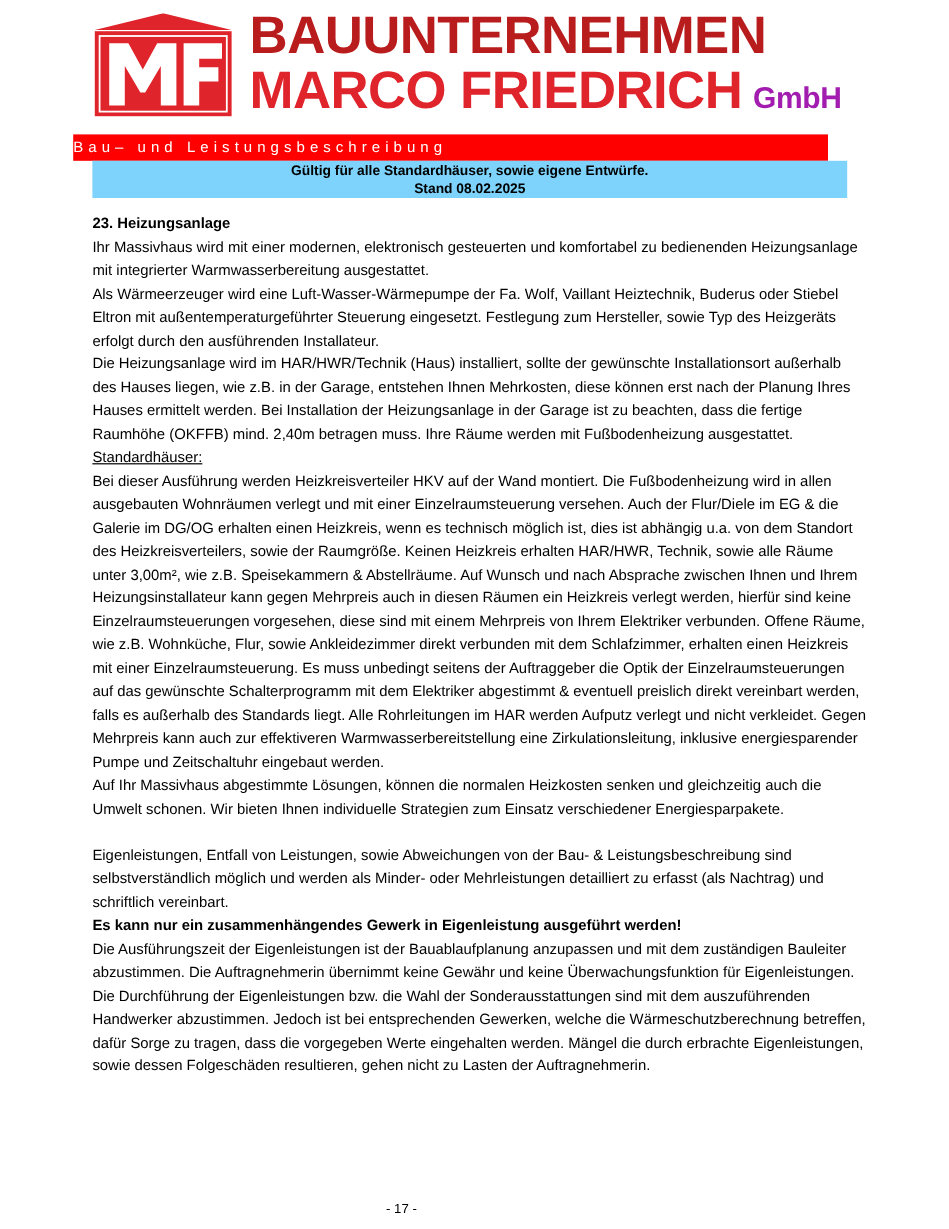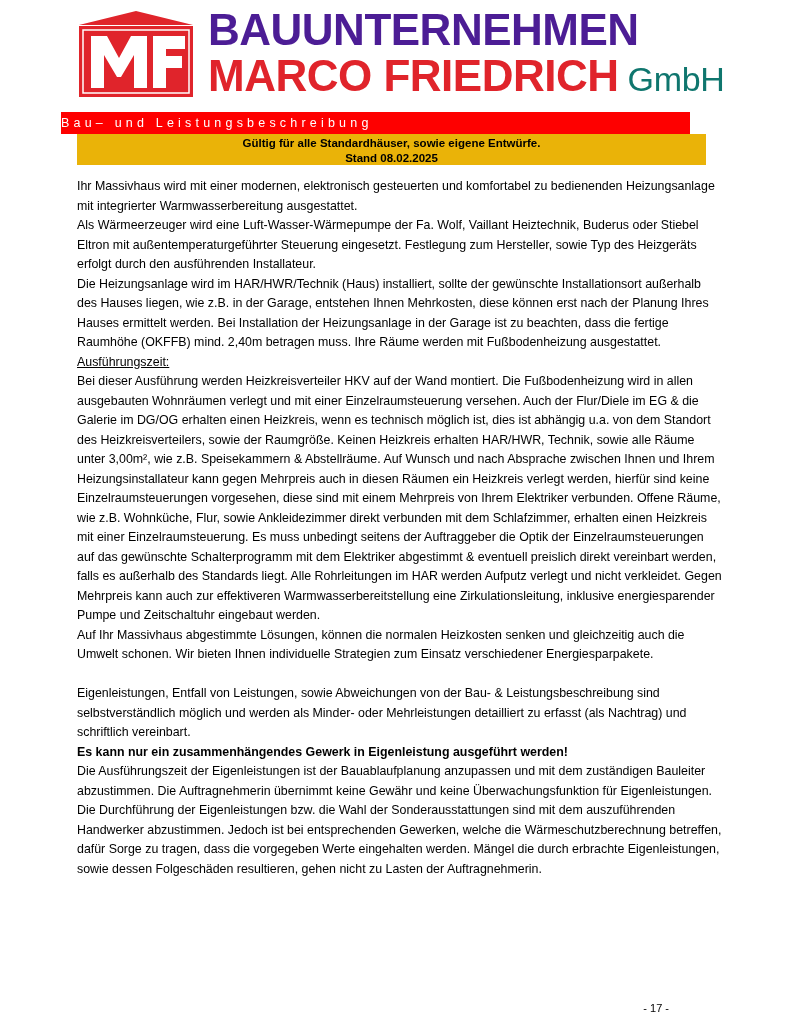--- a/index.html
+++ b/index.html
@@ -49,46 +49,46 @@
     height: 92px;
   }
   .logo-line1 {
     position: absolute;
     left: 0;
     top: -4px;
     font-size: 44px;
     line-height: 46px;
     font-weight: bold;
     letter-spacing: -0.5px;
-    color: #4c1d95;
+    color: #b91c1c;
     white-space: nowrap;
     transform: scaleX(1.0);
     transform-origin: left top;
     font-stretch: condensed;
   }
   .logo-line2wrap {
     position: absolute;
     left: 0;
     top: 42px;
     white-space: nowrap;
   }
   .logo-line2 {
     font-size: 44px;
     line-height: 46px;
     font-weight: bold;
     letter-spacing: -0.5px;
     color: #e0242b;
     font-stretch: condensed;
   }
   .logo-gmbh {
-    font-size: 34px;
+    font-size: 25px;
     line-height: 46px;
-    font-weight: normal;
+    font-weight: bold;
     letter-spacing: -0.3px;
-    color: #0f766e;
+    color: #a21caf;
     margin-left: 9px;
     vertical-align: baseline;
   }
 
   
   .banner-red {
     position: absolute;
     left: 61px;
     top: 112px;
     width: 629px;
@@ -100,21 +100,21 @@
     letter-spacing: 4.2px;
     line-height: 22px;
     white-space: nowrap;
   }
   .banner-gray {
     position: absolute;
     left: 77px;
     top: 134px;
     width: 629px;
     height: 31px;
-    background: #eab308;
+    background: #7dd3fc;
     color: #000000;
     text-align: center;
     padding-top: 2px;
   }
   .banner-gray .g1 {
     font-size: 11.5px;
     font-weight: bold;
     line-height: 15px;
     display: block;
   }
@@ -159,21 +159,21 @@
   .gap {
     height: 19.5px;
   }
 
   
   .footer {
     position: absolute;
     left: 0;
     top: 1002px;
     width: 669px;
-    text-align: right;
+    text-align: center;
     font-size: 11px;
     color: #000000;
   }
 </style>
 </head>
 <body>
 
 <div class="page">
 
   <div class="logo-block">
@@ -205,24 +205,25 @@
   <div class="banner-red">Bau– und Leistungsbeschreibung</div>
 
   <div class="banner-gray">
     <span class="g1">Gültig für alle Standardhäuser, sowie eigene Entwürfe.</span>
     <span class="g2">Stand 08.02.2025</span>
   </div>
 
   <div class="content">
 
     <div>
+      <p class="sec-title">23. Heizungsanlage</p>
       <p class="para">Ihr Massivhaus wird mit einer modernen, elektronisch gesteuerten und komfortabel zu bedienenden Heizungsanlage mit integrierter Warmwasserbereitung ausgestattet.</p>
       <p class="para">Als Wärmeerzeuger wird eine Luft-Wasser-Wärmepumpe der Fa. Wolf, Vaillant Heiztechnik, Buderus oder Stiebel Eltron mit außentemperaturgeführter Steuerung eingesetzt. Festlegung zum Hersteller, sowie Typ des Heizgeräts erfolgt durch den ausführenden Installateur.</p>
       <p class="para">Die Heizungsanlage wird im HAR/HWR/Technik (Haus) installiert, sollte der gewünschte Installationsort außerhalb des Hauses liegen, wie z.B. in der Garage, entstehen Ihnen Mehrkosten, diese können erst nach der Planung Ihres Hauses ermittelt werden. Bei Installation der Heizungsanlage in der Garage ist zu beachten, dass die fertige Raumhöhe (OKFFB) mind. 2,40m betragen muss. Ihre Räume werden mit Fußbodenheizung ausgestattet.</p>
-      <p class="sub-underline">Ausführungszeit:</p>
+      <p class="sub-underline">Standardhäuser:</p>
       <p class="para">Bei dieser Ausführung werden Heizkreisverteiler HKV auf der Wand montiert. Die Fußbodenheizung wird in allen ausgebauten Wohnräumen verlegt und mit einer Einzelraumsteuerung versehen. Auch der Flur/Diele im EG &amp; die Galerie im DG/OG erhalten einen Heizkreis, wenn es technisch möglich ist, dies ist abhängig u.a. von dem Standort des Heizkreisverteilers, sowie der Raumgröße. Keinen Heizkreis erhalten HAR/HWR, Technik, sowie alle Räume unter 3,00m², wie z.B. Speisekammern &amp; Abstellräume. Auf Wunsch und nach Absprache zwischen Ihnen und Ihrem Heizungsinstallateur kann gegen Mehrpreis auch in diesen Räumen ein Heizkreis verlegt werden, hierfür sind keine Einzelraumsteuerungen vorgesehen, diese sind mit einem Mehrpreis von Ihrem Elektriker verbunden. Offene Räume, wie z.B. Wohnküche, Flur, sowie Ankleidezimmer direkt verbunden mit dem Schlafzimmer, erhalten einen Heizkreis mit einer Einzelraumsteuerung. Es muss unbedingt seitens der Auftraggeber die Optik der  Einzelraumsteuerungen auf das gewünschte Schalterprogramm mit dem Elektriker abgestimmt &amp; eventuell preislich direkt vereinbart werden, falls es außerhalb des Standards liegt. Alle Rohrleitungen im HAR werden Aufputz verlegt und nicht verkleidet. Gegen Mehrpreis kann auch zur effektiveren Warmwasserbereitstellung eine Zirkulationsleitung, inklusive energiesparender Pumpe und Zeitschaltuhr eingebaut werden.</p>
       <p class="para">Auf Ihr Massivhaus abgestimmte Lösungen, können die normalen Heizkosten senken und gleichzeitig auch die Umwelt schonen. Wir bieten Ihnen individuelle Strategien zum Einsatz verschiedener Energiesparpakete.</p>
     </div>
 
     <div class="gap"></div>
 
     <div>
       <p class="para">Eigenleistungen, Entfall von Leistungen, sowie Abweichungen von der Bau- &amp; Leistungsbeschreibung sind selbstverständlich möglich und werden als Minder- oder Mehrleistungen detailliert zu erfasst (als Nachtrag) und schriftlich vereinbart.</p>
       <p class="para bold">Es kann nur ein zusammenhängendes Gewerk in Eigenleistung ausgeführt werden!</p>
       <p class="para">Die Ausführungszeit der Eigenleistungen ist der Bauablaufplanung anzupassen und mit dem zuständigen Bauleiter abzustimmen. Die Auftragnehmerin übernimmt keine Gewähr und keine Überwachungsfunktion für Eigenleistungen. Die Durchführung der Eigenleistungen bzw. die Wahl der Sonderausstattungen sind mit dem auszuführenden Handwerker abzustimmen. Jedoch ist bei entsprechenden Gewerken, welche die Wärmeschutzberechnung betreffen, dafür Sorge zu tragen, dass die vorgegeben Werte eingehalten werden. Mängel die durch erbrachte Eigenleistungen, sowie dessen Folgeschäden resultieren, gehen nicht zu Lasten der Auftragnehmerin.</p>

